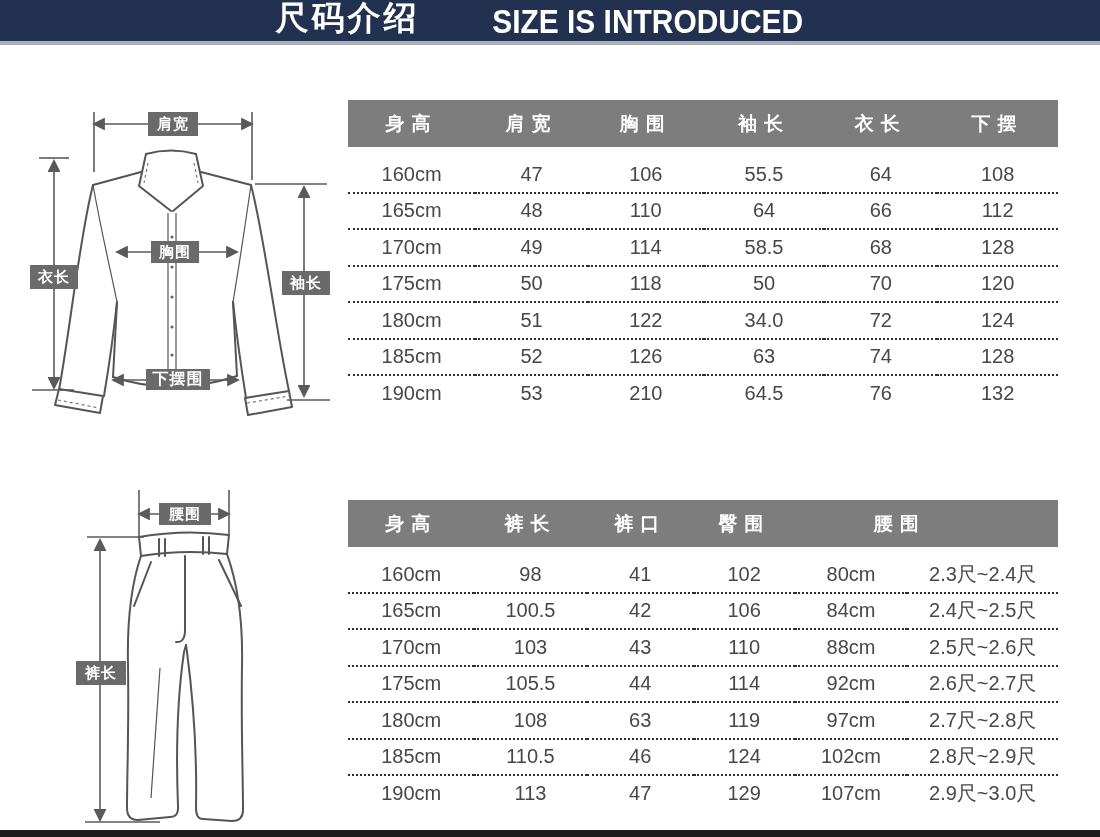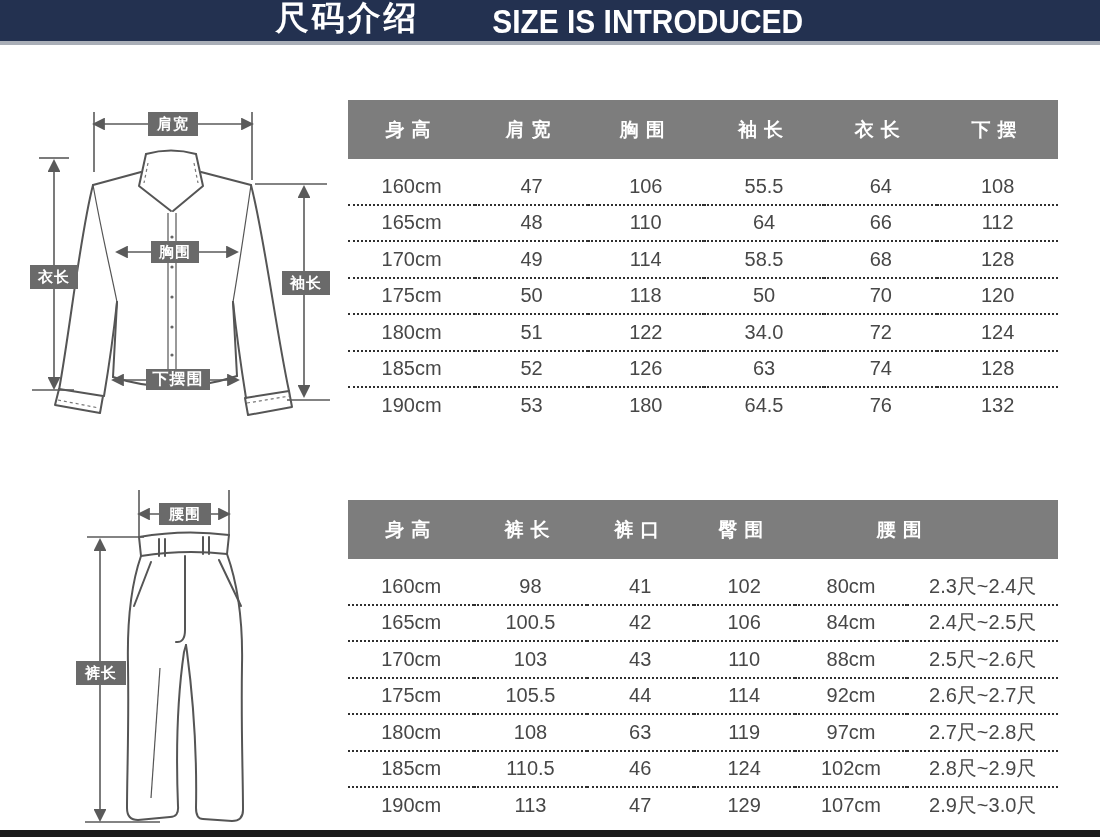--- a/index.html
+++ b/index.html
@@ -24,21 +24,21 @@
   svg{position:absolute;overflow:visible;}
   .d{stroke:var(--line,#555);fill:none;stroke-width:2;stroke-linecap:round;stroke-linejoin:round;}
   .thin{stroke:var(--line,#555);fill:none;stroke-width:1.2;}
   .stitch{stroke:#777;fill:none;stroke-width:1.2;stroke-dasharray:3 3;}
   .meas{stroke:#5a5a5a;fill:none;stroke-width:1.6;}
 
   
   .size-table-wrap{position:absolute;left:348px;width:710px;}
   table.size-table{width:100%;border-collapse:collapse;table-layout:fixed;}
   table.size-table th{height:33px;background:var(--table-header-bg,#7d7d7d);
-    color:#fff;font-size:19px;font-weight:bold;letter-spacing:7px;text-align:center;padding:13px;}
+    color:#fff;font-size:19px;font-weight:bold;letter-spacing:7px;text-align:center;padding:7px;}
   table.size-table tr.gap-row td{height:10px;border:none;padding:0;}
   table.size-table tbody td{height:34.5px;text-align:center;
     font-size:20px;color:var(--text,#4a4a4a);padding:0;}
   table.size-table tbody tr:not(:last-child) td{border-bottom:2px dotted #2f2f2f;}
   #pants-table th.span2{padding-right:60px;}
 
   .bottom-bar{position:absolute;left:0;top:830px;width:1100px;height:7px;
     background:var(--bottom-bar,#1b1b1b);}
 </style>
 </head>
@@ -220,21 +220,21 @@
             <td>185cm</td>
             <td>52</td>
             <td>126</td>
             <td>63</td>
             <td>74</td>
             <td>128</td>
           </tr>
           <tr>
             <td>190cm</td>
             <td>53</td>
-            <td>180</td>
+            <td>210</td>
             <td>64.5</td>
             <td>76</td>
             <td>132</td>
           </tr>
         </tbody>
     </table>
   </div>
 
   <div class="size-table-wrap" style="top:500px;">
     <table class="size-table" id="pants-table">

